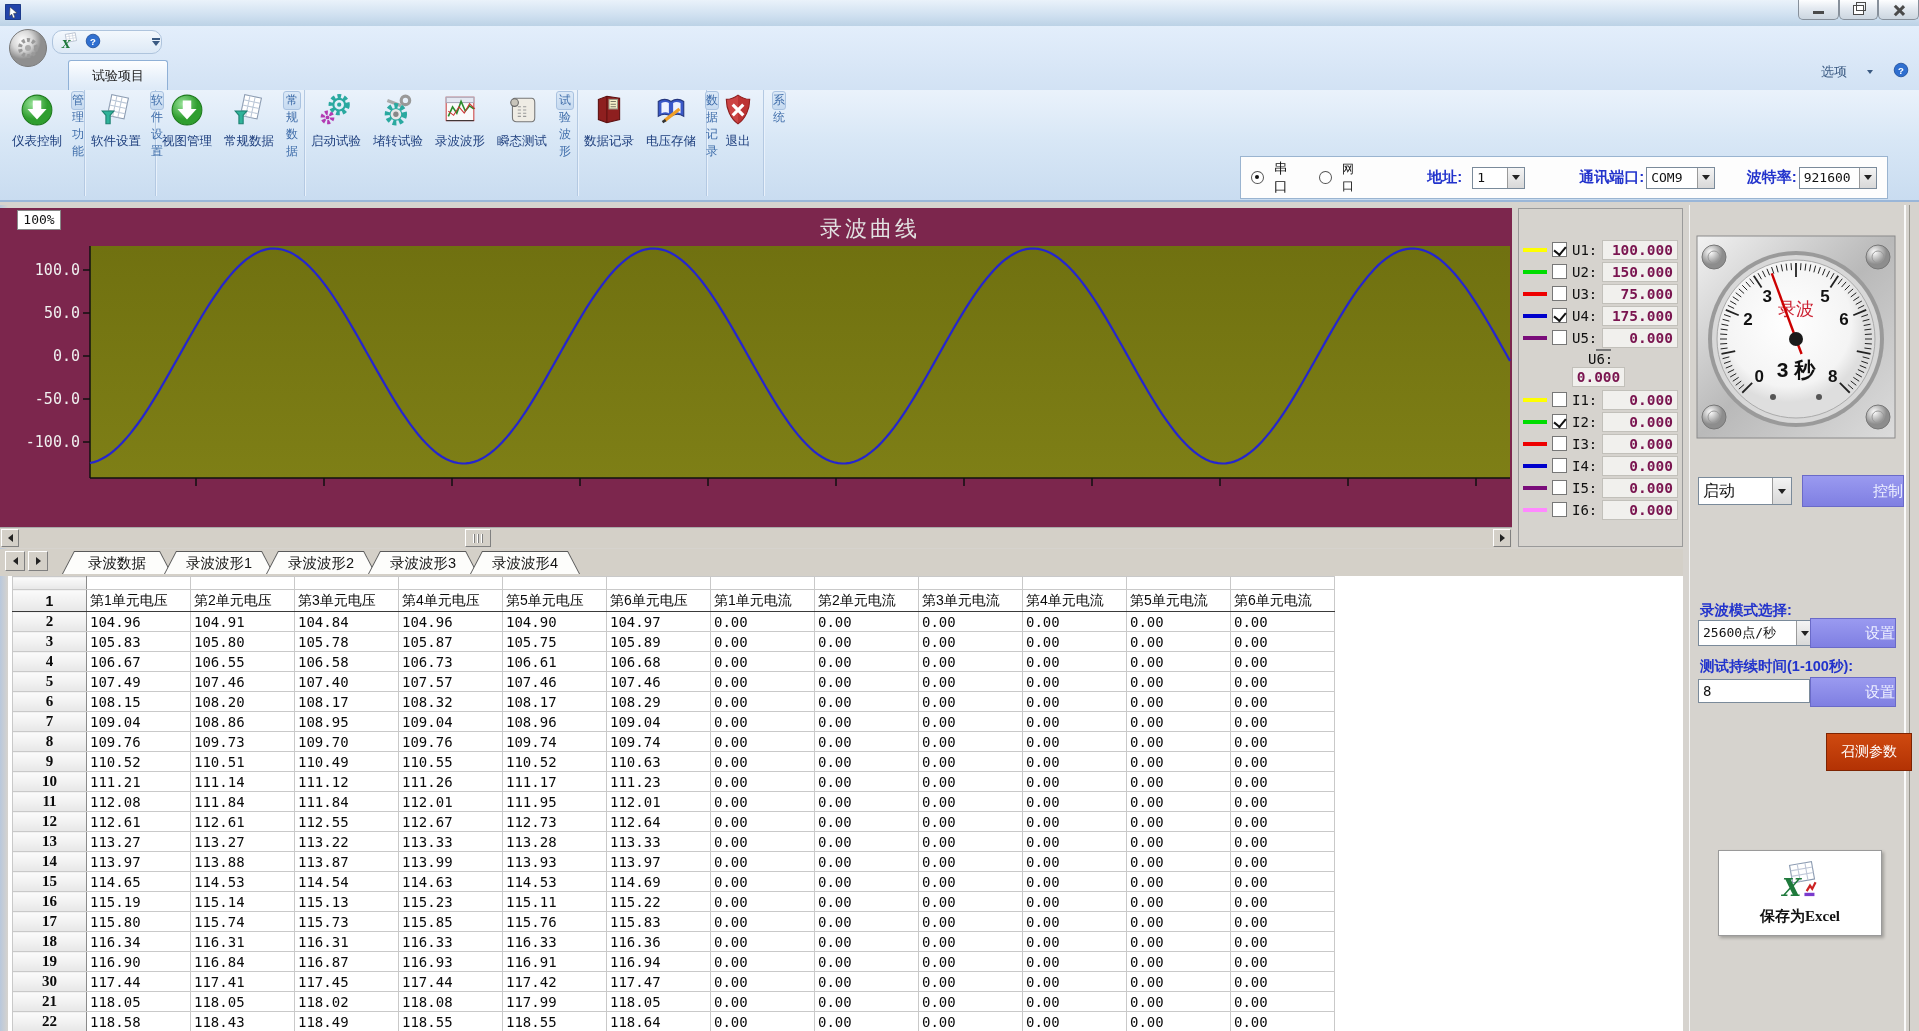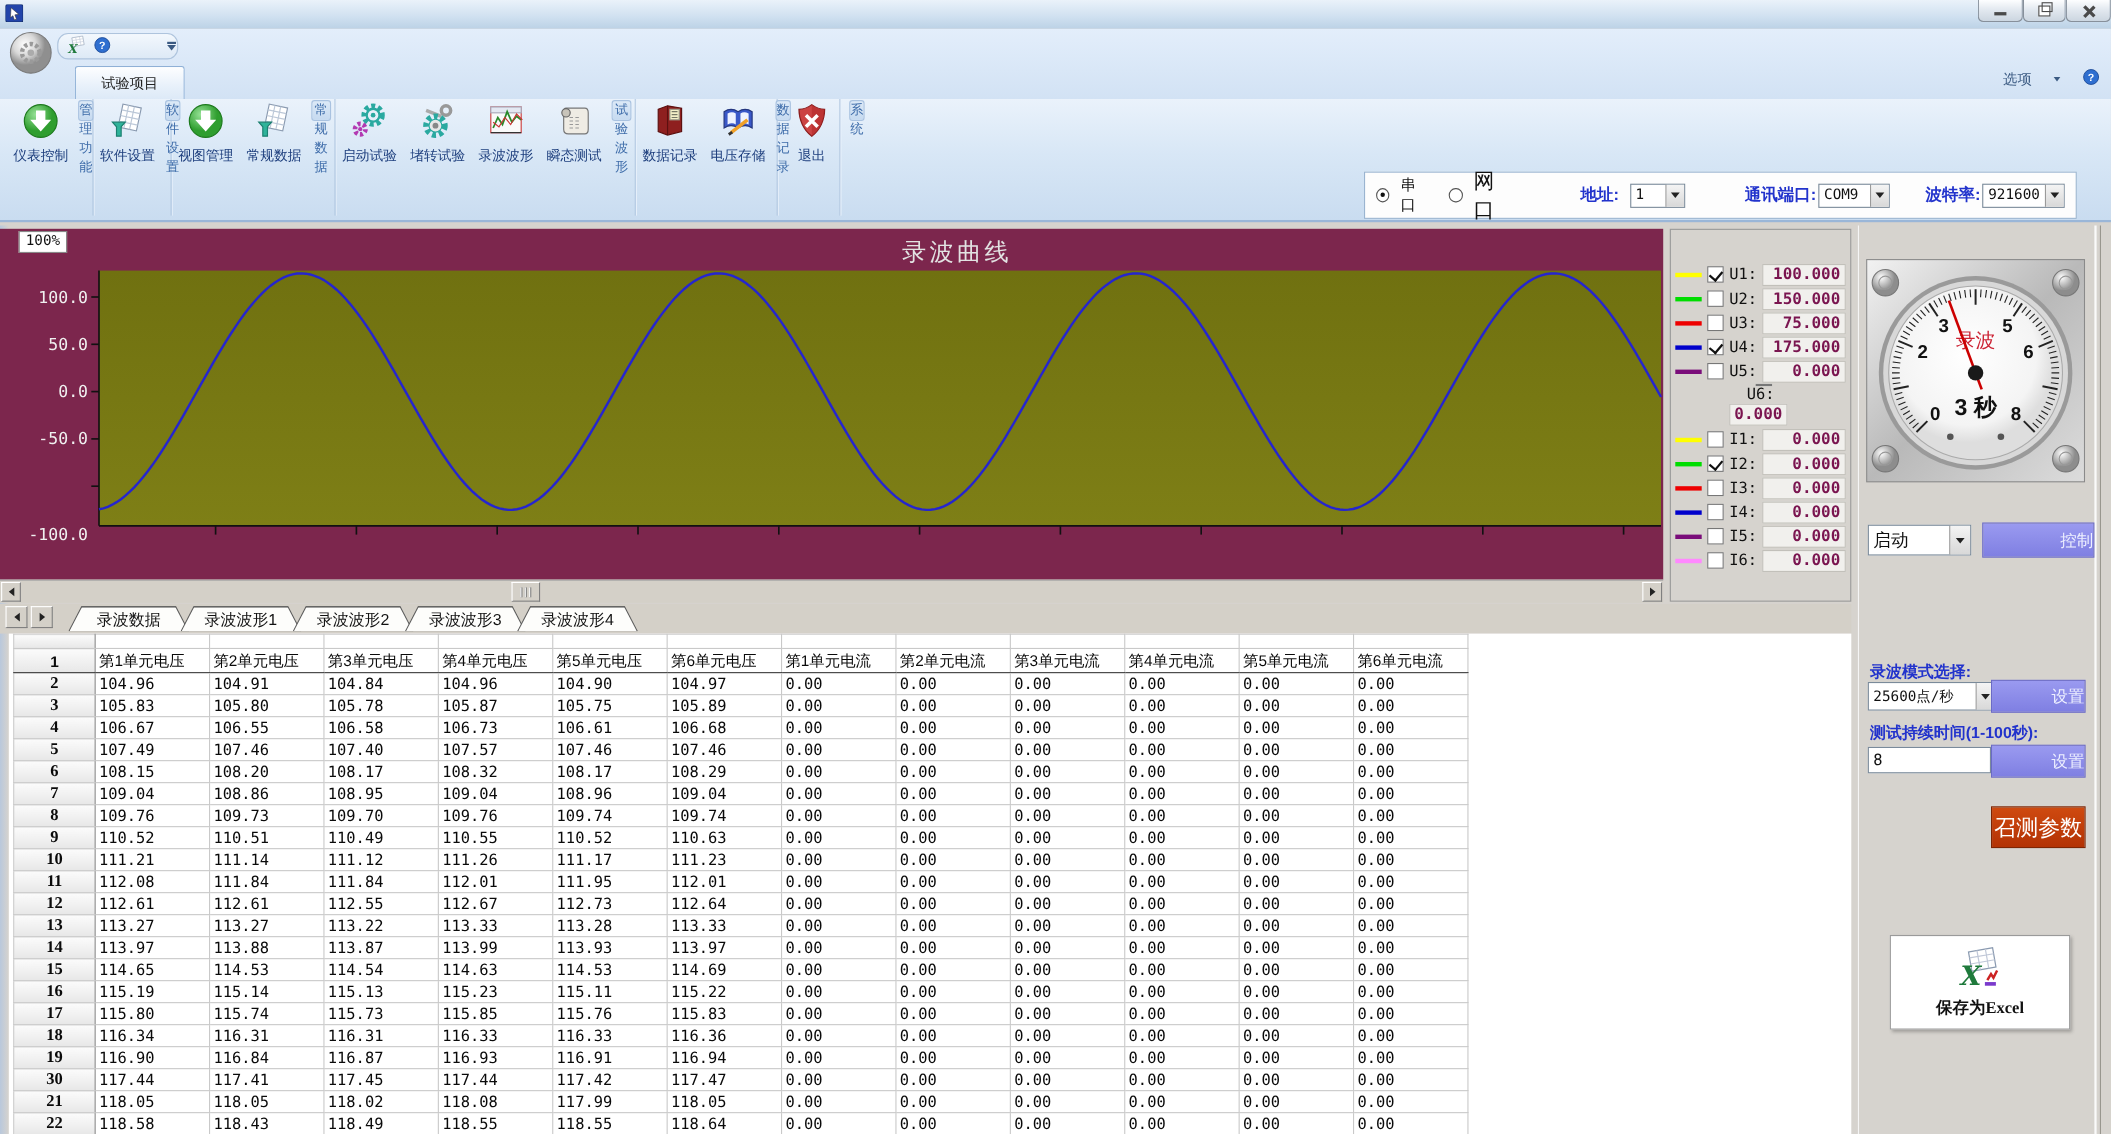--- a/index.html
+++ b/index.html
@@ -97,21 +97,21 @@
     font-family:"DejaVu Sans Mono",monospace;font-weight:bold;font-size:14.5px;color:#7a1550;}
 
   
   .rightpanel{left:1689px;top:205px;width:230px;height:826px;background:#d6d3ce;
     border-left:1px solid #f5f5f5;box-sizing:border-box;}
   .groove{position:absolute;left:214px;top:0;width:3px;height:826px;border-left:2px solid #fafafa;border-right:1px solid #98968e;}
   .gaugebox{left:6px;top:30px;width:200px;height:205px;}
   .ctlbtn{background:linear-gradient(#9a9af0,#7f7fe2);border:1px solid #6a6ac8;color:#eef0ff;
     display:flex;align-items:center;justify-content:flex-end;font-size:15px;}
   .fetchbtn{background:linear-gradient(#cf4a10,#b33204);border:1px solid #7e2402;color:#fff;
-    display:flex;align-items:center;justify-content:center;font-size:20px;}
+    display:flex;align-items:center;justify-content:center;font-size:14px;margin-left:16px;}
   .whiteinput{background:#fff;border:1px solid #7a8a9a;box-sizing:border-box;display:flex;align-items:center;
     font-size:14px;padding-left:4px;font-family:"DejaVu Sans Mono",monospace;}
   .excelbtn{left:28px;top:645px;width:162px;height:84px;background:#fff;border:1px solid #9a9a9a;
     box-shadow:1px 1px 0 #fff inset,2px 2px 3px rgba(0,0,0,.25);
     display:flex;flex-direction:column;align-items:center;justify-content:center;gap:4px;}
   .excelbtn .lbl{font-size:15px;font-weight:bold;font-family:"Liberation Serif",serif;}
   .leftframe{left:0;top:205px;width:8px;height:826px;background:linear-gradient(90deg,#b9c8dc,#d6d3ce);}
 </style>
 </head>
 <body>
@@ -323,21 +323,21 @@
           </div>
           <div class="rglabel">系统</div>
         </div>
       </div>
   </div>
 
   <div class="abs commpanel">
     <span class="radio sel"></span>
     <span style="font-size:14px;">串口</span>
     <span class="radio" style="margin-left:8px;"></span>
-    <span style="font-size:19px;">网口</span>
+    <span style="font-size:12px;">网口</span>
     <span class="bluelabel" style="margin-left:52px;">地址:</span>
     <span class="dropdown" style="width:52px;">
       <span class="val">1</span>
       <span class="ddbtn">
           <span class="tri-down"></span>
         </span>
     </span>
     <span class="bluelabel" style="margin-left:44px;">通讯端口:</span>
     <span class="dropdown" style="width:68px;margin-left:-8px;">
       <span class="val">COM9</span>
@@ -380,21 +380,21 @@
           <line x1="1258" y1="232" x2="1258" y2="240" stroke="#111" stroke-width="1.5"></line>
           <line x1="1386" y1="232" x2="1386" y2="240" stroke="#111" stroke-width="1.5"></line>
           <path d="M0,217.0 4,216.1 8,214.7 12,212.8 16,210.5 20,207.8 24,204.6 28,201.0 32,197.0 36,192.6 40,187.9 44,182.8 48,177.5 52,171.8 56,165.8 60,159.6 64,153.2 68,146.6 72,139.8 76,132.9 80,125.9 84,118.8 88,111.7 92,104.6 96,97.5 100,90.5 104,83.5 108,76.7 112,70.0 116,63.5 120,57.2 124,51.1 128,45.3 132,39.7 136,34.5 140,29.6 144,25.1 148,20.9 152,17.1 156,13.7 160,10.8 164,8.3 168,6.2 172,4.6 176,3.4 180,2.7 184,2.5 188,2.8 192,3.5 196,4.7 200,6.3 204,8.4 208,11.0 212,14.0 216,17.4 220,21.2 224,25.4 228,30.0 232,34.9 236,40.1 240,45.7 244,51.5 248,57.6 252,64.0 256,70.5 260,77.2 264,84.1 268,91.0 272,98.1 276,105.2 280,112.3 284,119.4 288,126.4 292,133.4 296,140.3 300,147.1 304,153.7 308,160.1 312,166.3 316,172.2 320,177.9 324,183.2 328,188.3 332,193.0 336,197.3 340,201.3 344,204.8 348,208.0 352,210.7 356,213.0 360,214.8 364,216.1 368,217.0 372,217.5 376,217.4 380,216.9 384,215.9 388,214.5 392,212.6 396,210.2 400,207.4 404,204.2 408,200.5 412,196.5 416,192.1 420,187.3 424,182.2 428,176.8 432,171.0 436,165.1 440,158.8 444,152.4 448,145.8 452,139.0 456,132.1 460,125.0 464,118.0 468,110.9 472,103.7 476,96.6 480,89.6 484,82.7 488,75.9 492,69.2 496,62.7 500,56.4 504,50.4 508,44.6 512,39.1 516,33.9 520,29.0 524,24.5 528,20.4 532,16.7 536,13.3 540,10.4 544,8.0 548,6.0 552,4.4 556,3.3 560,2.7 564,2.5 568,2.8 572,3.6 576,4.8 580,6.6 584,8.7 588,11.3 592,14.4 596,17.8 600,21.7 604,25.9 608,30.6 612,35.5 616,40.8 620,46.4 624,52.3 628,58.4 632,64.8 636,71.3 640,78.0 644,84.9 648,91.9 652,98.9 656,106.0 660,113.1 664,120.2 668,127.3 672,134.3 676,141.2 680,147.9 684,154.5 688,160.9 692,167.0 696,172.9 700,178.6 704,183.9 708,188.9 712,193.5 716,197.8 720,201.7 724,205.3 728,208.3 732,211.0 736,213.2 740,215.0 744,216.3 748,217.1 752,217.5 756,217.4 760,216.8 764,215.8 768,214.3 772,212.3 776,209.9 780,207.0 784,203.7 788,200.1 792,196.0 796,191.5 800,186.7 804,181.6 808,176.1 812,170.3 816,164.3 820,158.0 824,151.6 828,144.9 832,138.1 836,131.2 840,124.2 844,117.1 848,110.0 852,102.9 856,95.8 860,88.8 864,81.8 868,75.0 872,68.4 876,61.9 880,55.7 884,49.6 888,43.9 892,38.4 896,33.3 900,28.5 904,24.0 908,19.9 912,16.2 916,13.0 920,10.1 924,7.7 928,5.7 932,4.2 936,3.2 940,2.6 944,2.5 948,2.9 952,3.7 956,5.0 960,6.8 964,9.0 968,11.7 972,14.8 976,18.3 980,22.2 984,26.5 988,31.1 992,36.1 996,41.5 1000,47.1 1004,53.0 1008,59.2 1012,65.6 1016,72.1 1020,78.9 1024,85.8 1028,92.7 1032,99.8 1036,106.9 1040,114.0 1044,121.1 1048,128.2 1052,135.1 1056,142.0 1060,148.7 1064,155.3 1068,161.6 1072,167.8 1076,173.6 1080,179.2 1084,184.5 1088,189.5 1092,194.1 1096,198.3 1100,202.2 1104,205.7 1108,208.7 1112,211.3 1116,213.5 1120,215.2 1124,216.4 1128,217.2 1132,217.5 1136,217.3 1140,216.7 1144,215.6 1148,214.0 1152,212.0 1156,209.5 1160,206.6 1164,203.3 1168,199.6 1172,195.4 1176,190.9 1180,186.1 1184,180.9 1188,175.4 1192,169.6 1196,163.6 1200,157.3 1204,150.8 1208,144.1 1212,137.3 1216,130.3 1220,123.3 1224,116.2 1228,109.1 1232,102.0 1236,94.9 1240,87.9 1244,81.0 1248,74.2 1252,67.6 1256,61.1 1260,54.9 1264,48.9 1268,43.2 1272,37.8 1276,32.7 1280,27.9 1284,23.5 1288,19.4 1292,15.8 1296,12.6 1300,9.8 1304,7.4 1308,5.5 1312,4.1 1316,3.1 1320,2.6 1324,2.5 1328,3.0 1332,3.9 1336,5.2 1340,7.0 1344,9.3 1348,12.0 1352,15.2 1356,18.7 1360,22.7 1364,27.0 1368,31.7 1372,36.8 1376,42.2 1380,47.8 1384,53.8 1388,60.0 1392,66.4 1396,73.0 1400,79.7 1404,86.6 1408,93.6 1412,100.7 1416,107.8 1420,114.9 " fill="none" stroke="#2525cf" stroke-width="2.2"></path>
         </svg>
     </div>
     <div id="ylabels">
         <div class="ylab" style="top: 53px;">100.0</div>
         <div class="ylab" style="top: 96px;">50.0</div>
         <div class="ylab" style="top: 139px;">0.0</div>
         <div class="ylab" style="top: 182px;">-50.0</div>
-        <div class="ylab" style="top: 225px; margin-top: 44px;">-100.0</div>
+        <div class="ylab" style="top: 225px;">-100.0</div>
       </div>
     <div id="xlabels">
         <div class="xlab" style="left: 196px;">61902</div>
         <div class="xlab" style="left: 324px;">62073</div>
         <div class="xlab" style="left: 452px;">62244</div>
         <div class="xlab" style="left: 580px;">62415</div>
         <div class="xlab" style="left: 708px;">62586</div>
         <div class="xlab" style="left: 836px;">62757</div>
         <div class="xlab" style="left: 964px;">62928</div>
         <div class="xlab" style="left: 1092px;">63099</div>

